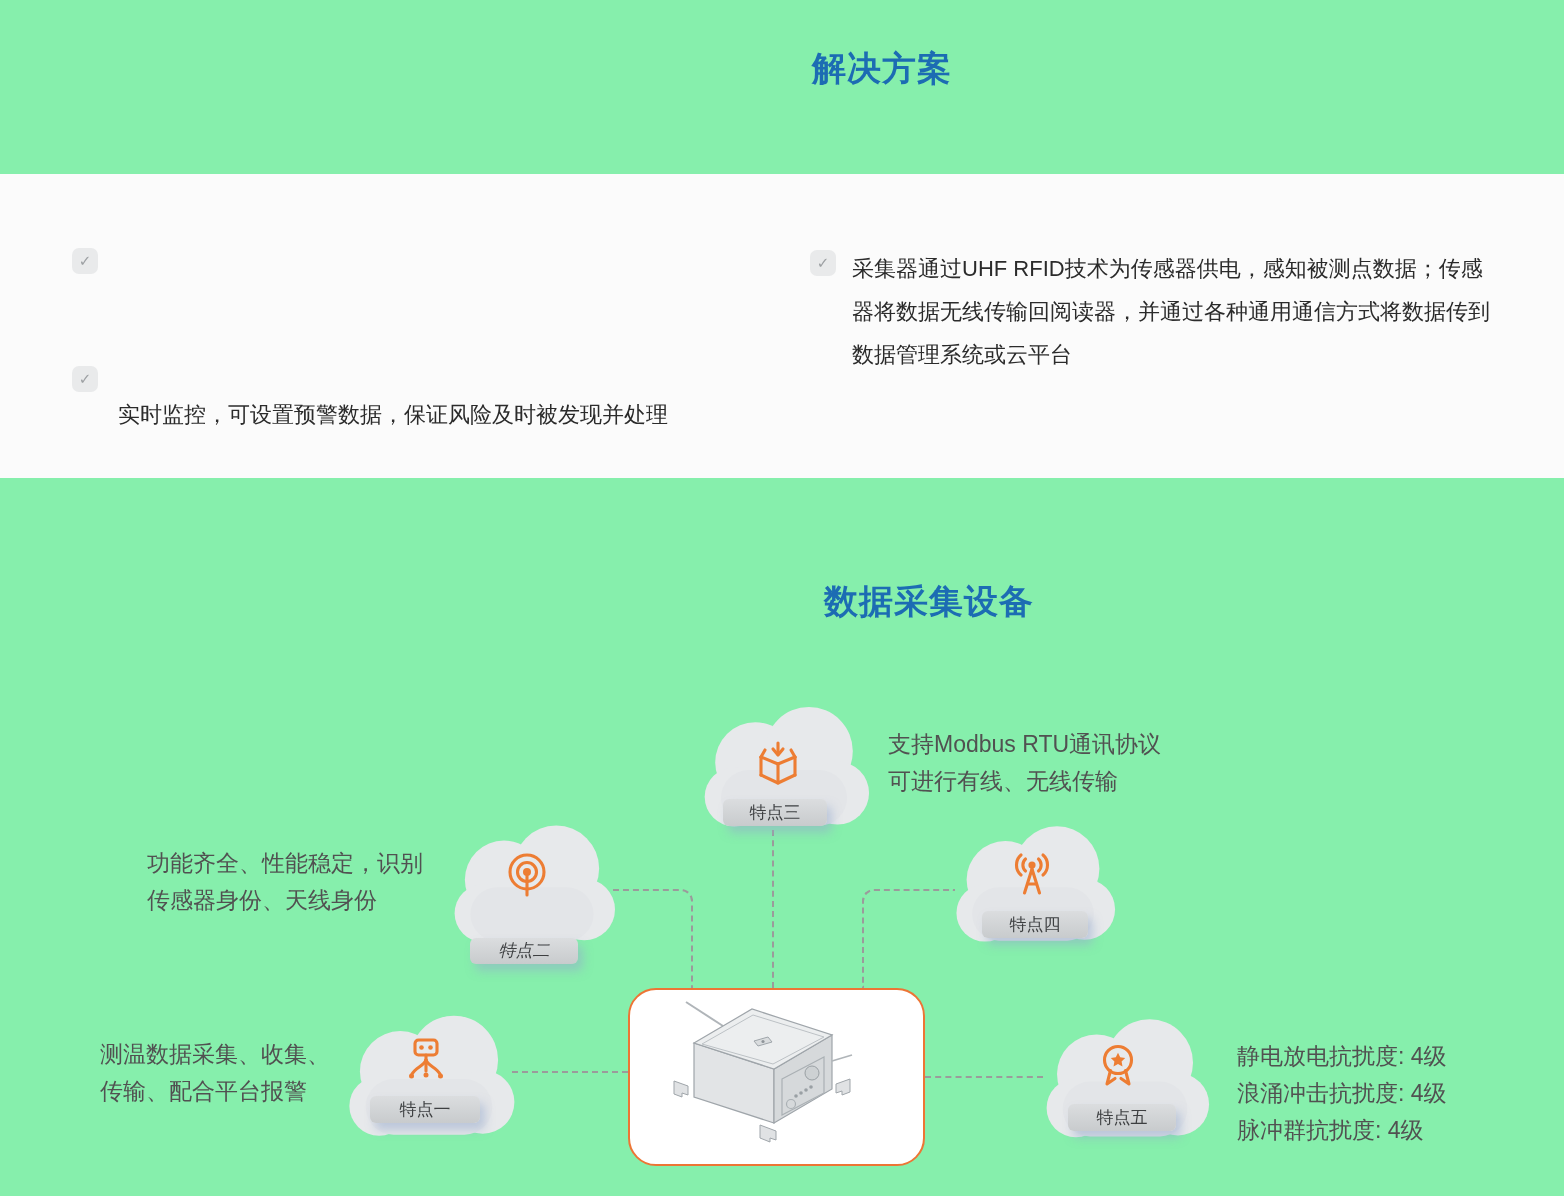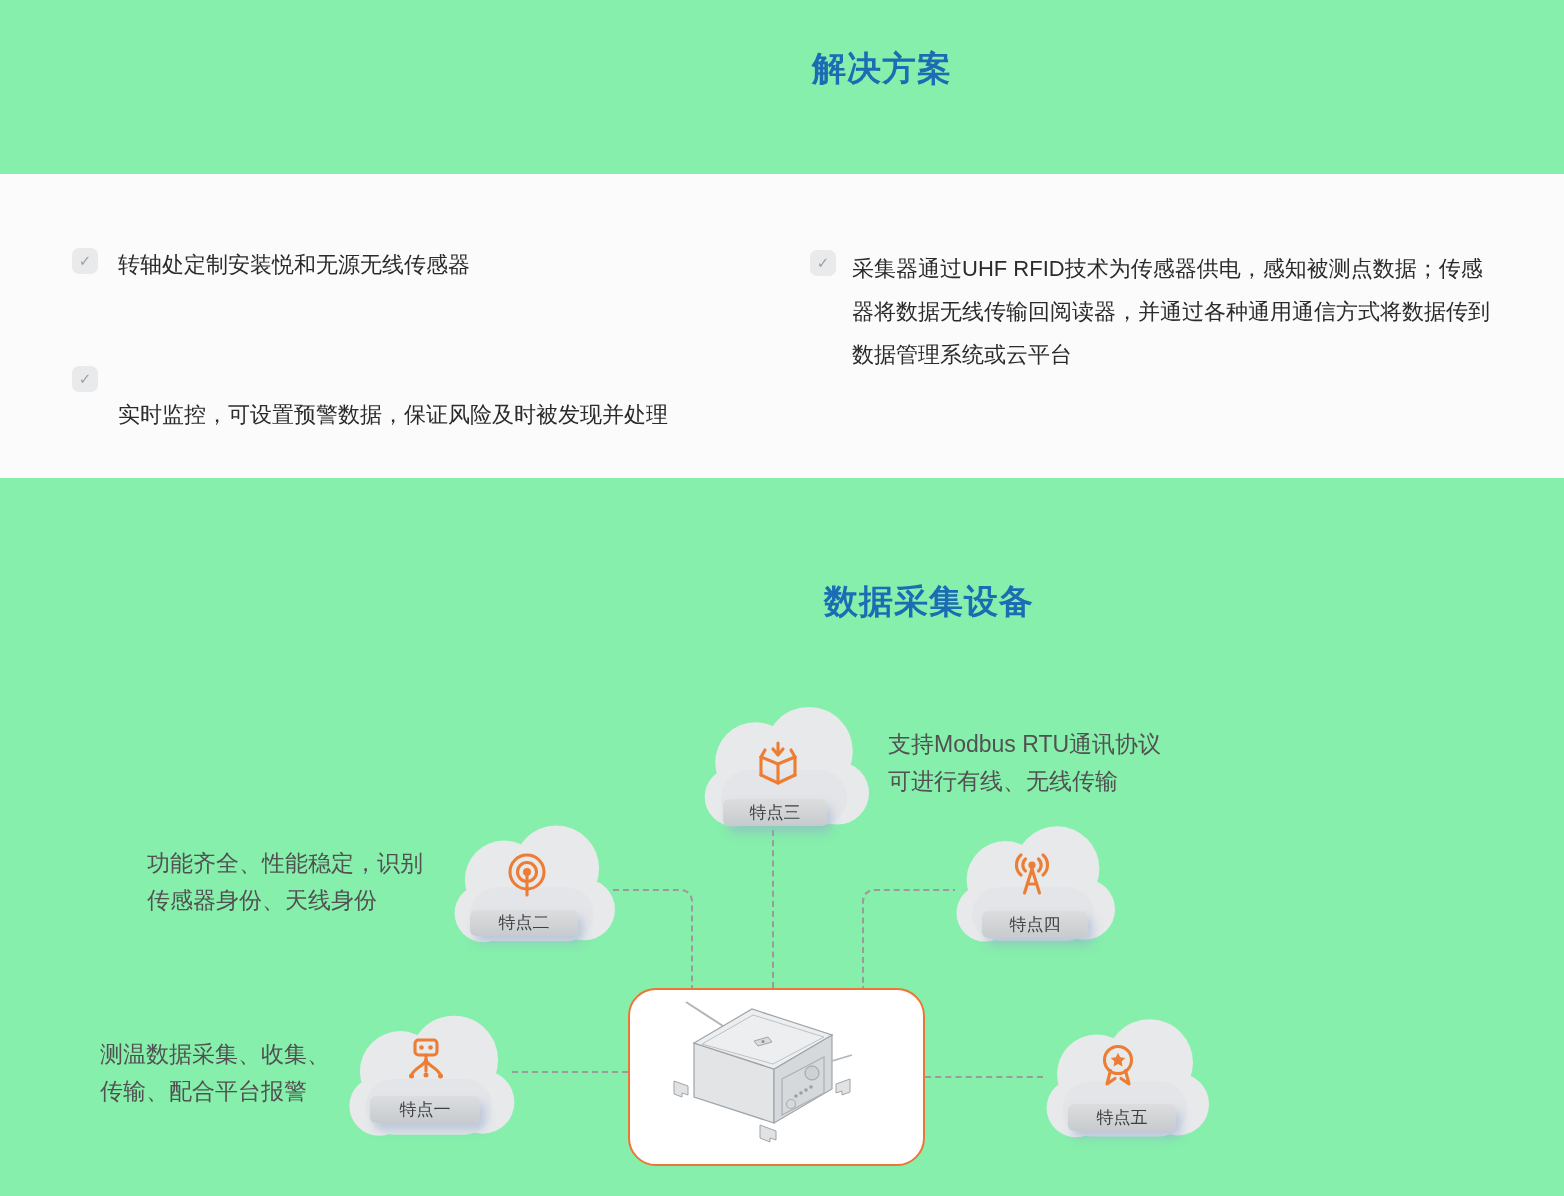--- a/index.html
+++ b/index.html
@@ -62,21 +62,21 @@
   .i2{left:503px;top:851px;}
   .i4{left:1008px;top:850px;}
   .i1{left:402px;top:1037px;}
   .i5{left:1094px;top:1042px;}
 
   
   .pill{position:absolute;border-radius:6px;text-align:center;
     background:linear-gradient(#dbdddf,#c8cbcd);color:#3d3f41;font-size:17px;
     box-shadow:5px 7px 10px rgba(150,170,205,.5);}
   .p3{left:723px;top:799px;width:104px;height:27px;line-height:27px;}
-  .p2{left:470px;top:910px;width:108px;height:26px;line-height:26px;}
+  .p2{left:470px;top:938px;width:108px;height:26px;line-height:26px;font-style:italic;}
   .p4{left:982px;top:911px;width:106px;height:27px;line-height:27px;}
   .p1{left:370px;top:1096px;width:110px;height:27px;line-height:27px;}
   .p5{left:1068px;top:1104px;width:108px;height:27px;line-height:27px;}
 
   
   .ftext{position:absolute;font-size:23px;color:var(--feature-text);line-height:37px;white-space:nowrap;}
   .t3{left:888px;top:726px;}
   .t2{left:147px;top:845px;}
   .t4{left:1143px;top:847px;}
   .t1{left:100px;top:1036px;}
@@ -90,21 +90,20 @@
 </head>
 <body>
 
 <div class="page">
 
   <div class="sec-title t1">解决方案</div>
 
   <div class="band"></div>
 
   <span class="check ck1">✓</span>
-  <div class="bullet b1">转轴处定制安装悦和无源无线传感器</div>
 
   <span class="check ck2">✓</span>
   <div class="bullet b2">实时监控，可设置预警数据，保证风险及时被发现并处理</div>
 
   <span class="check ck3">✓</span>
   <div class="bullet b3">采集器通过UHF RFID技术为传感器供电，感知被测点数据；传感器将数据无线传输回阅读器，并通过各种通用通信方式将数据传到数据管理系统或云平台</div>
 
   <div class="sec-title t2">数据采集设备</div>
 
   <div class="conn c2"></div>
@@ -236,20 +235,25 @@
     <div>可进行有线、无线传输</div>
   </div>
   <div class="ftext t2">
     <div>功能齐全、性能稳定，识别</div>
     <div>传感器身份、天线身份</div>
   </div>
   <div class="ftext t1">
     <div>测温数据采集、收集、</div>
     <div>传输、配合平台报警</div>
   </div>
+  <div class="ftext t5">
+    <div>静电放电抗扰度: 4级</div>
+    <div>浪涌冲击抗扰度: 4级</div>
+    <div>脉冲群抗扰度: 4级</div>
+  </div>
 
   <div class="device-panel">
     <svg viewBox="0 0 228 156">
 
       <line x1="59" y1="27" x2="22" y2="3" stroke="#b0b5b9" stroke-width="2"></line>
 
       <polygon points="30,44 110,70 110,124 30,98" fill="#e2e4e6" stroke="#9fa5aa" stroke-width="1.2"></polygon>
 
       <polygon points="110,70 168,36 168,90 110,124" fill="#d6d9db" stroke="#9fa5aa" stroke-width="1.2"></polygon>
 

